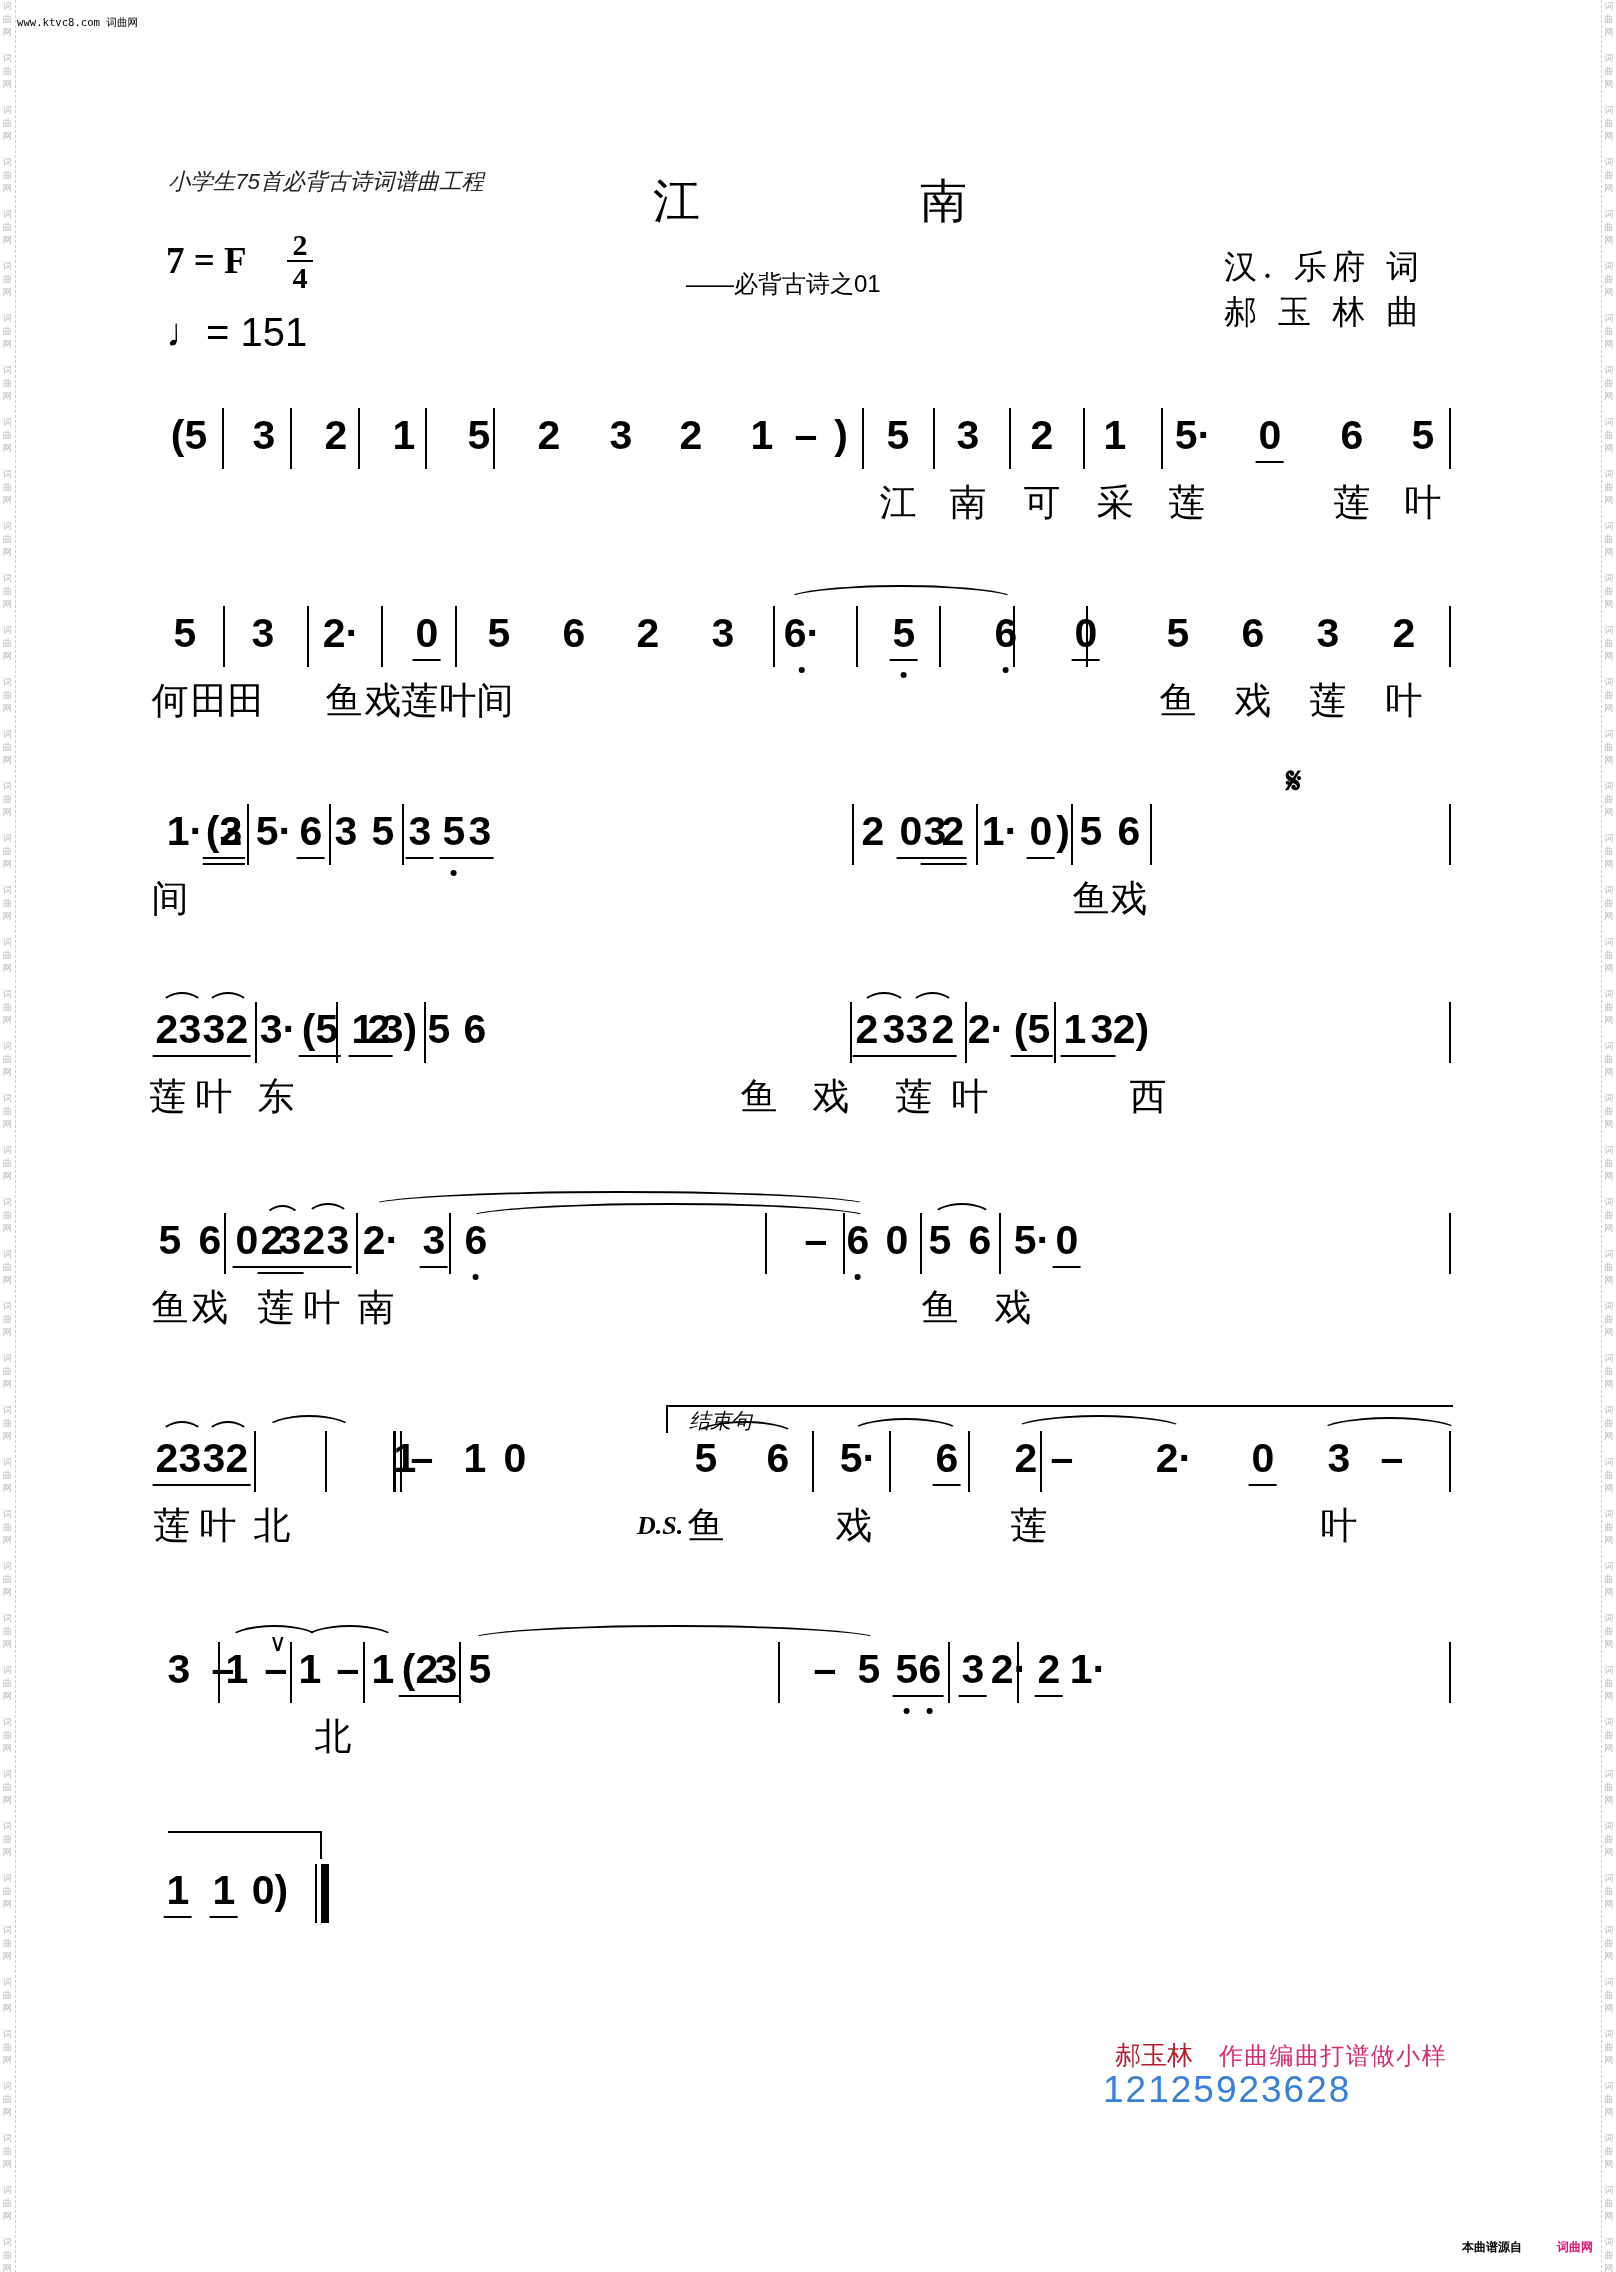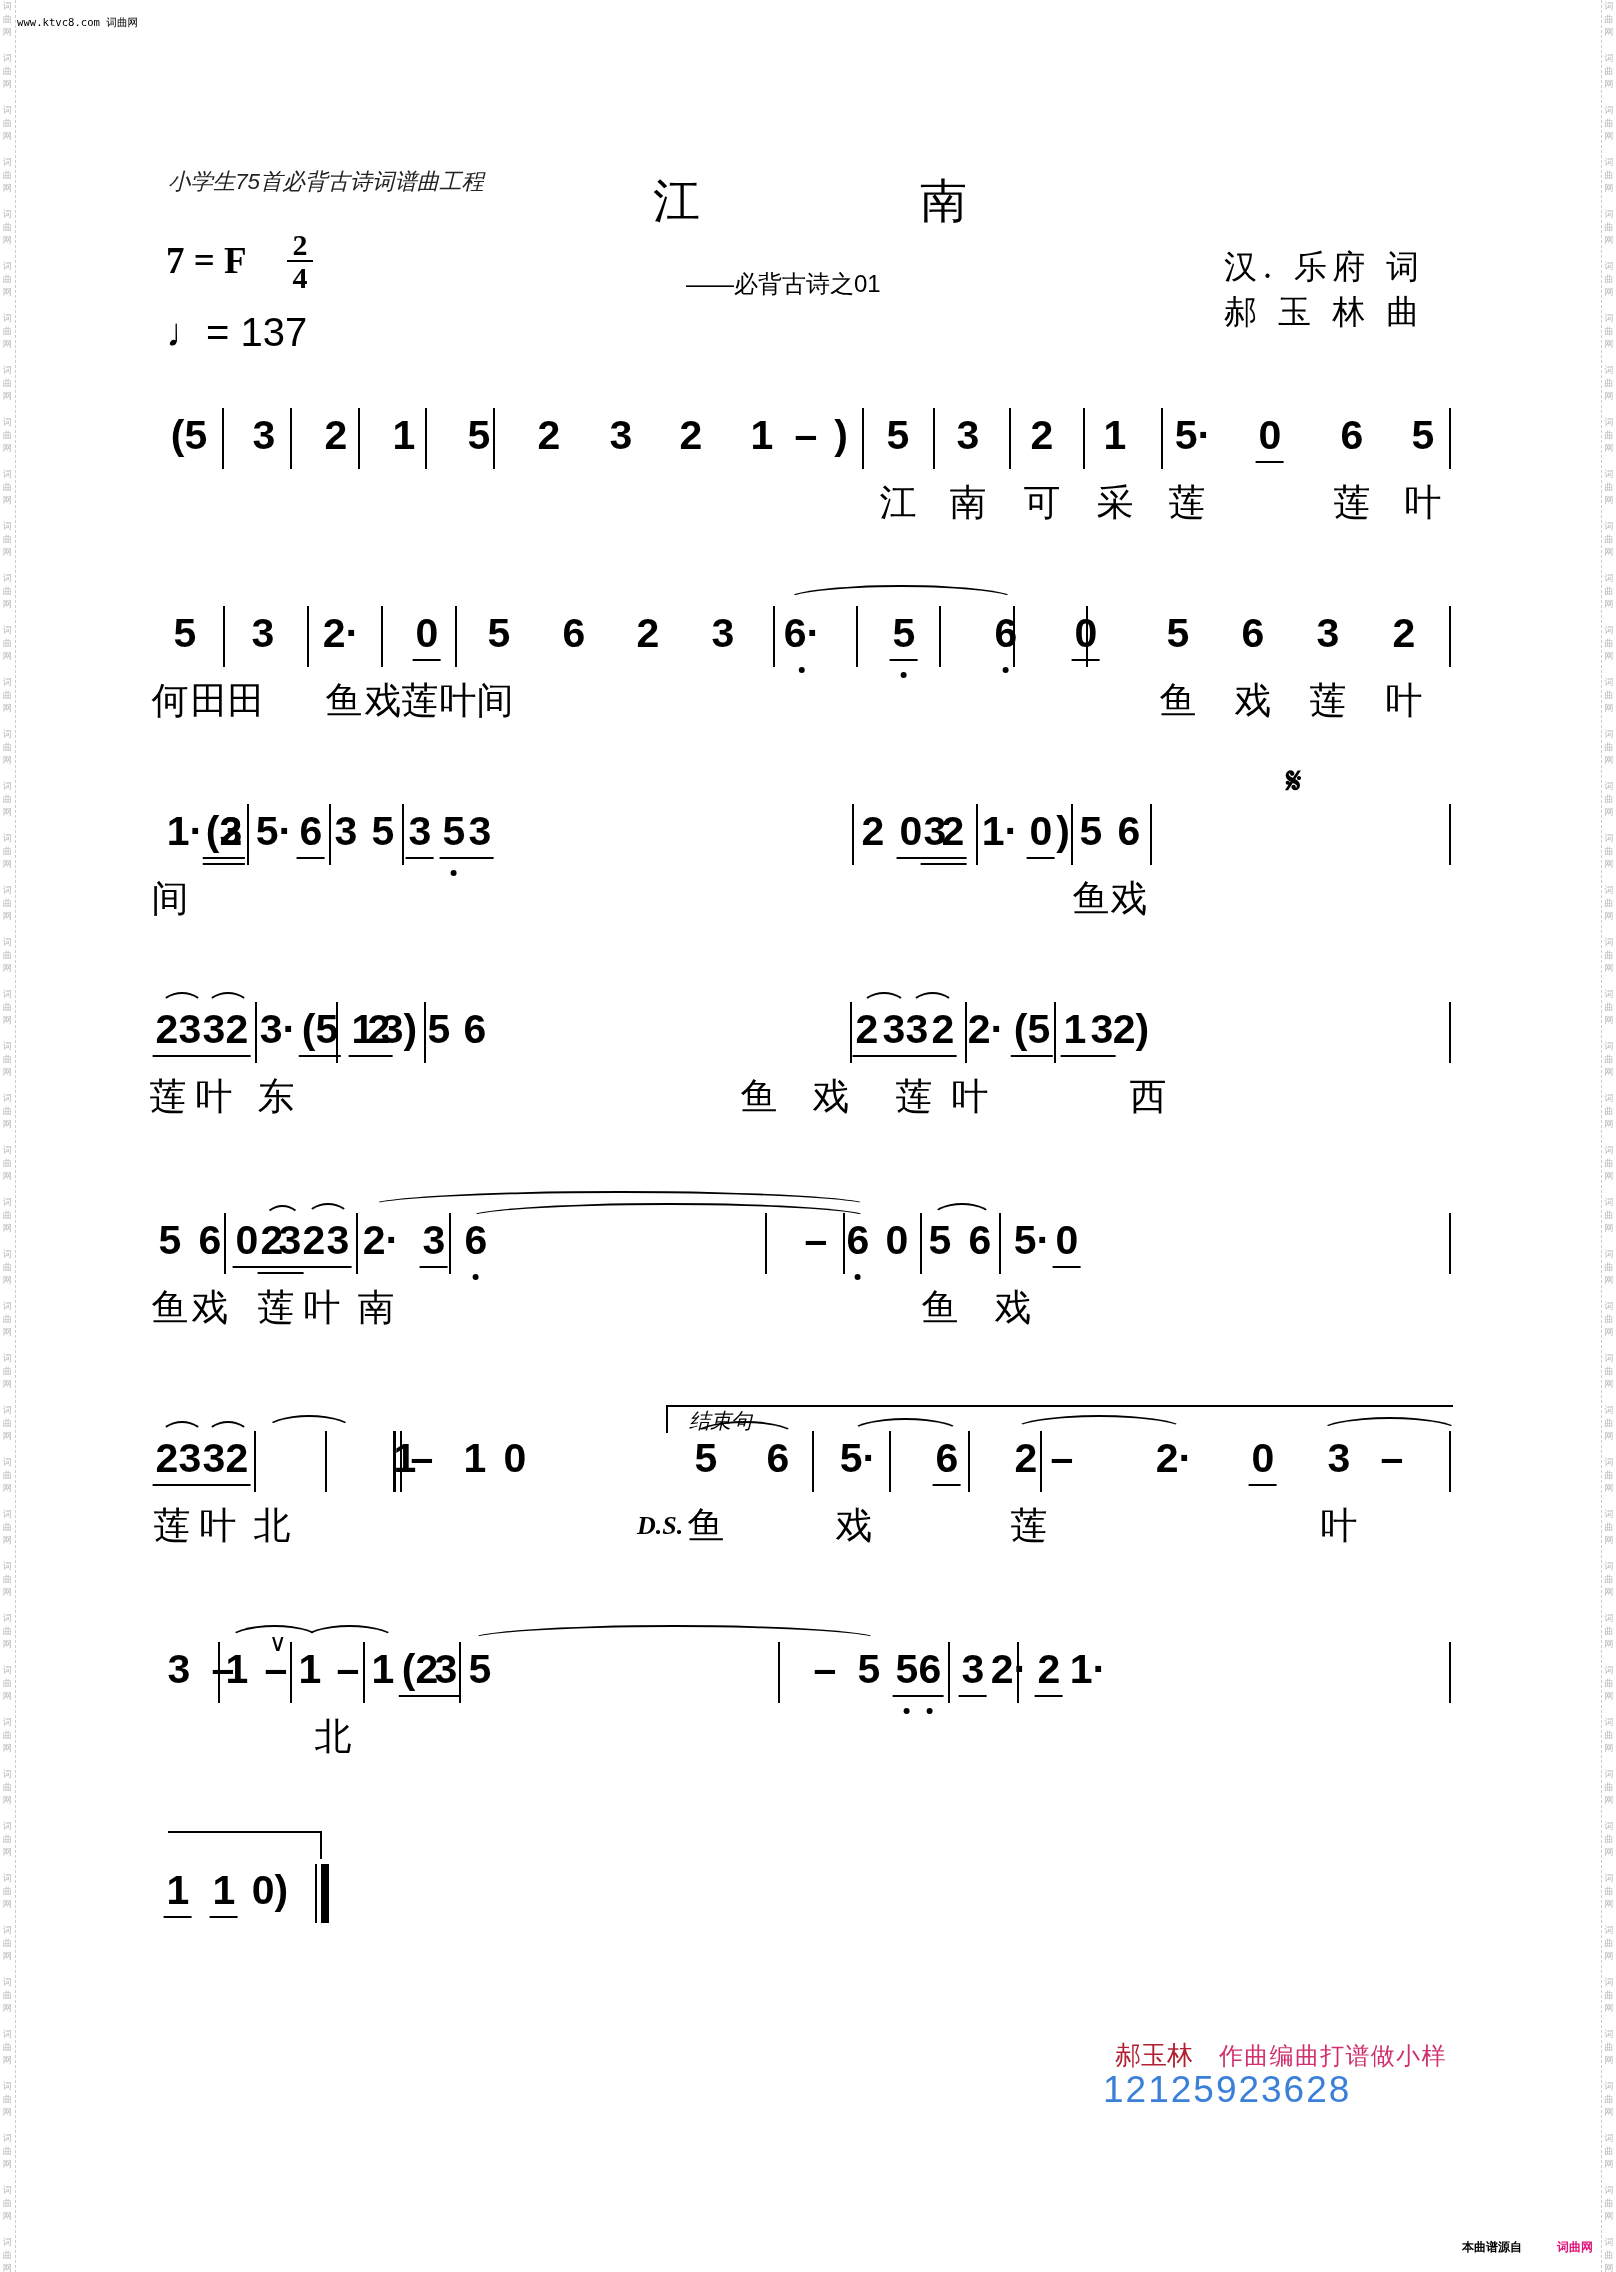--- a/index.html
+++ b/index.html
@@ -48,21 +48,21 @@
 
 <div class="series">小学生75首必背古诗词谱曲工程</div>
 <div class="title" style="left:653px">江</div>
 <div class="title" style="left:920px">南</div>
 <div class="key">7 = F</div>
 <div class="ts">
   <div>2</div>
   <div class="bar"></div>
   <div>4</div>
 </div>
-<div class="tempo">♩= 137</div>
+<div class="tempo">♩= 151</div>
 <div class="subtitle">——必背古诗之01</div>
 <div class="credit" style="top:245px">汉. 乐府 词</div>
 <div class="credit" style="top:290px">郝 玉 林 曲</div>
 
 <div id="score">
     <div class="line" style="top: 412px;">
       <div class="n" style="left: 189px; top: 0px;">(5</div>
       <div class="n" style="left: 264px; top: 0px;">3</div>
       <div class="n" style="left: 336px; top: 0px;">2</div>
       <div class="n" style="left: 404px; top: 0px;">1</div>

